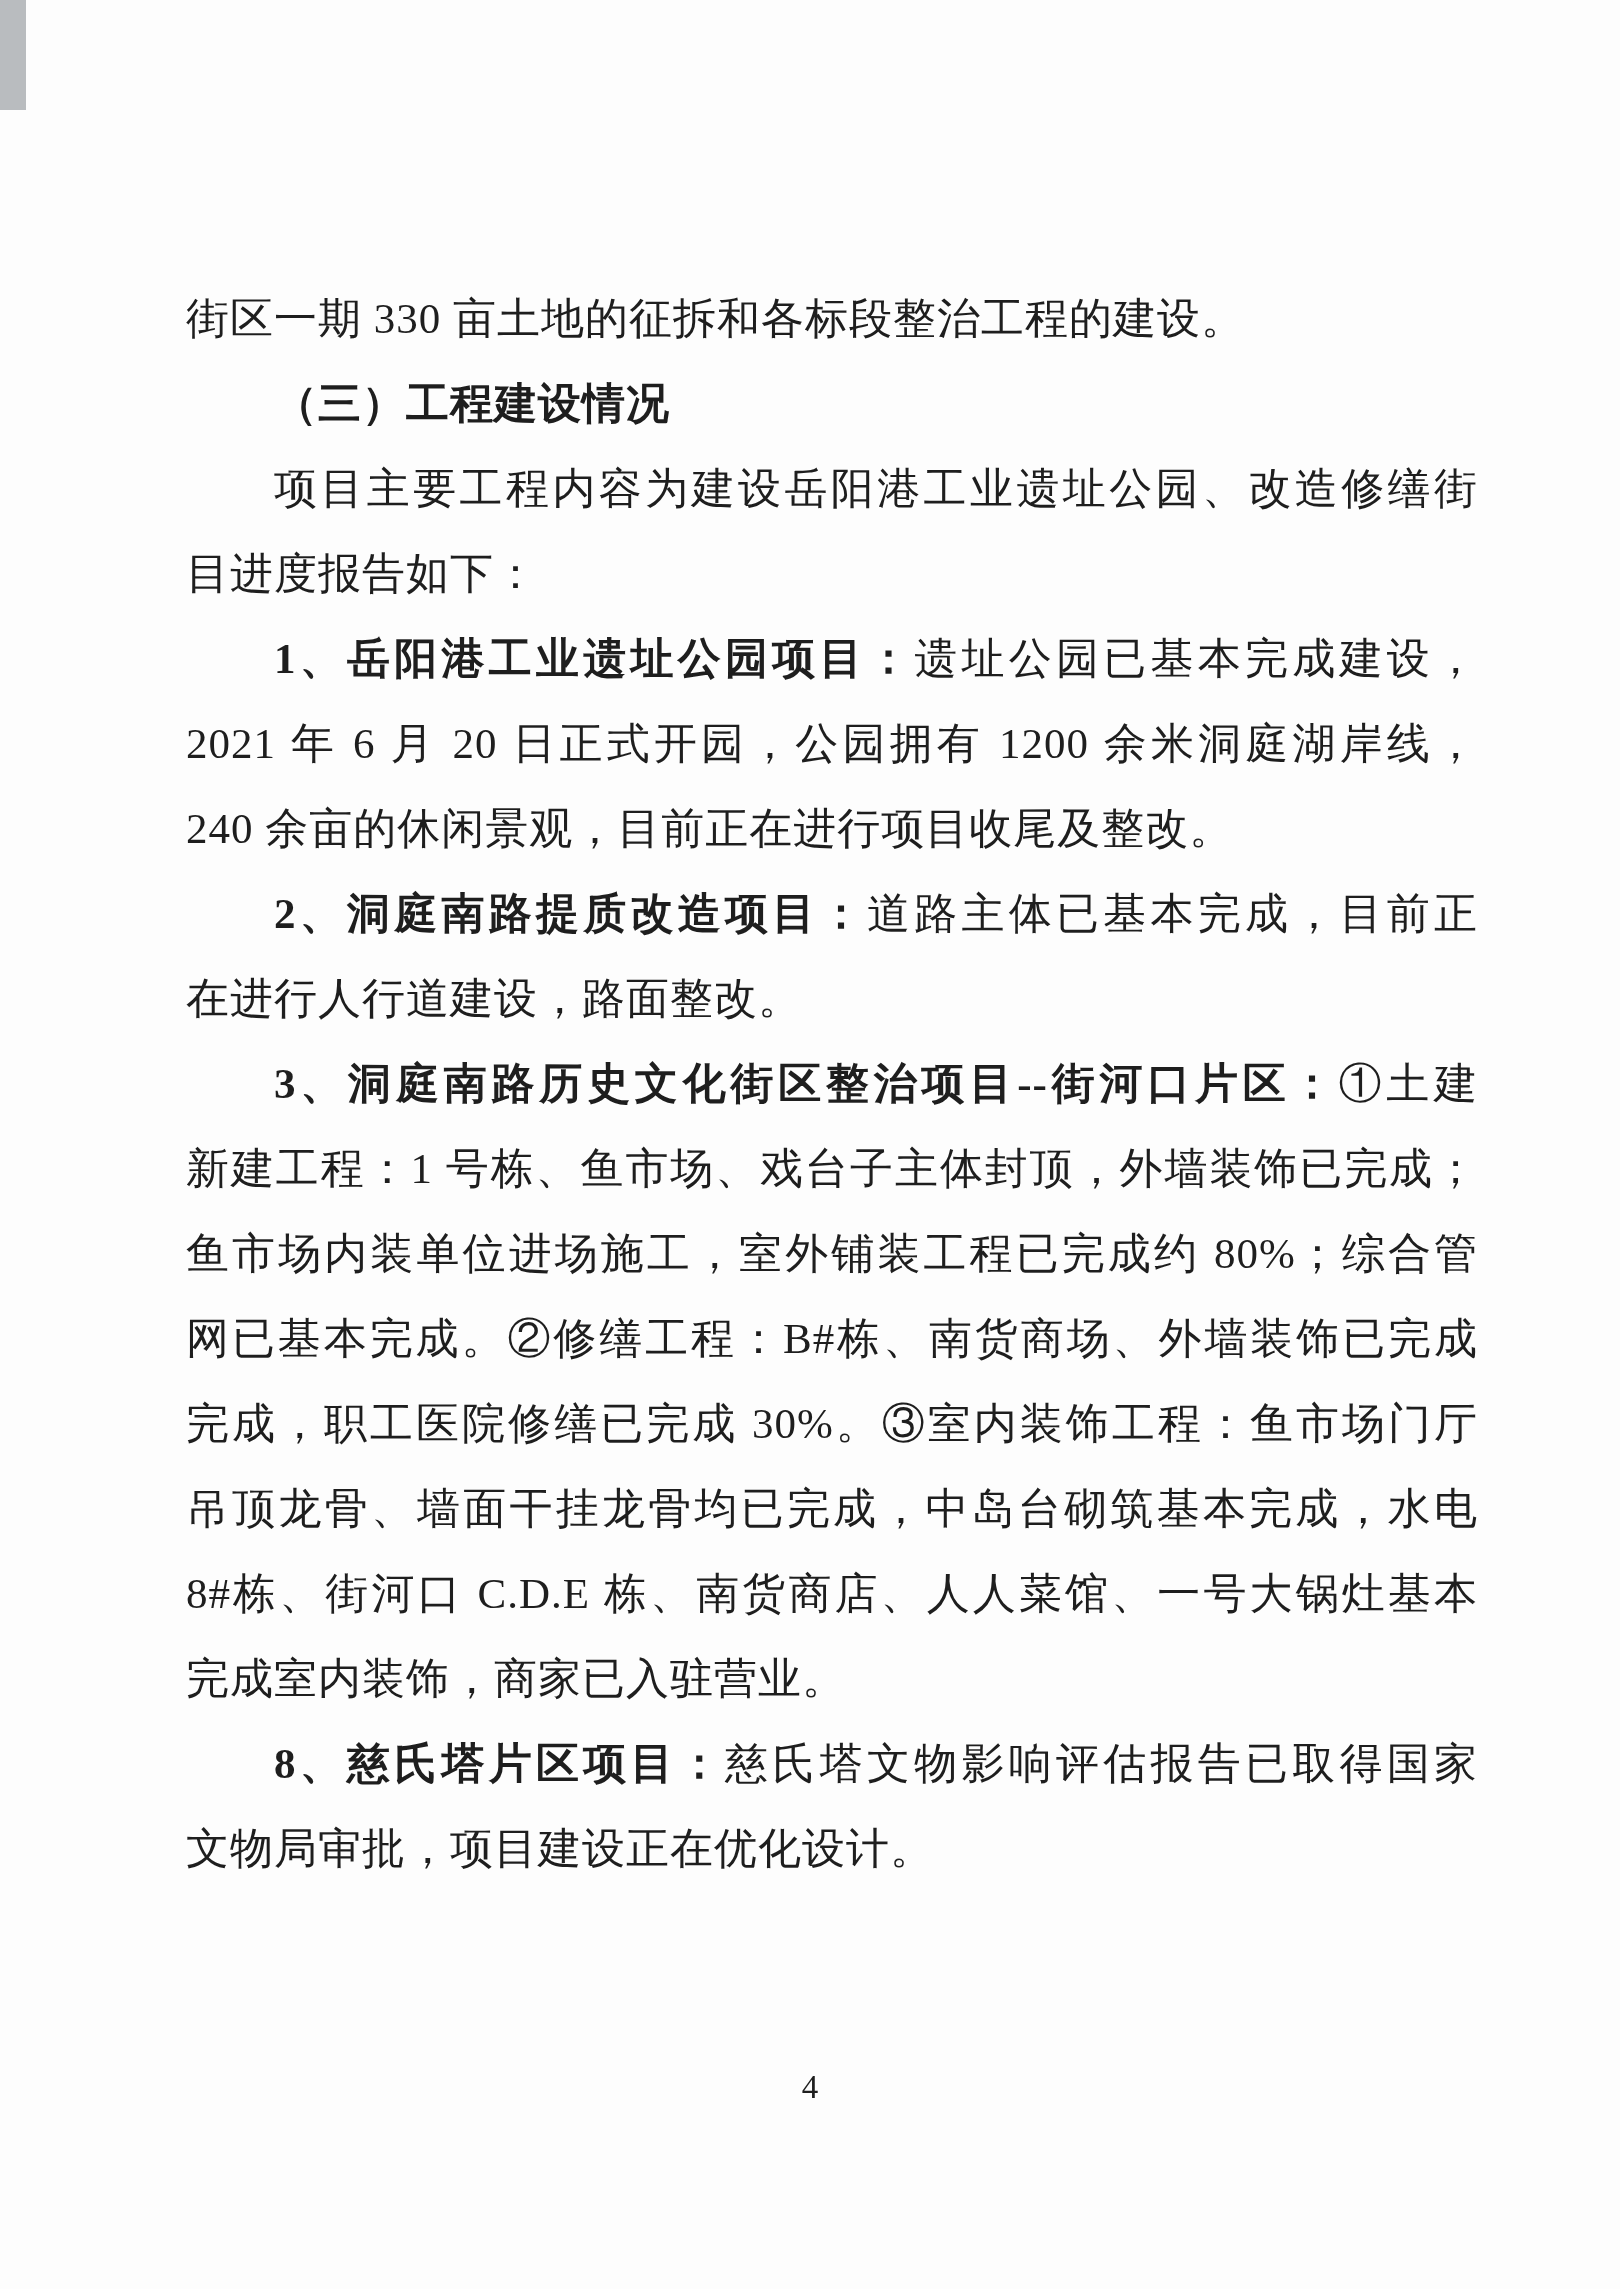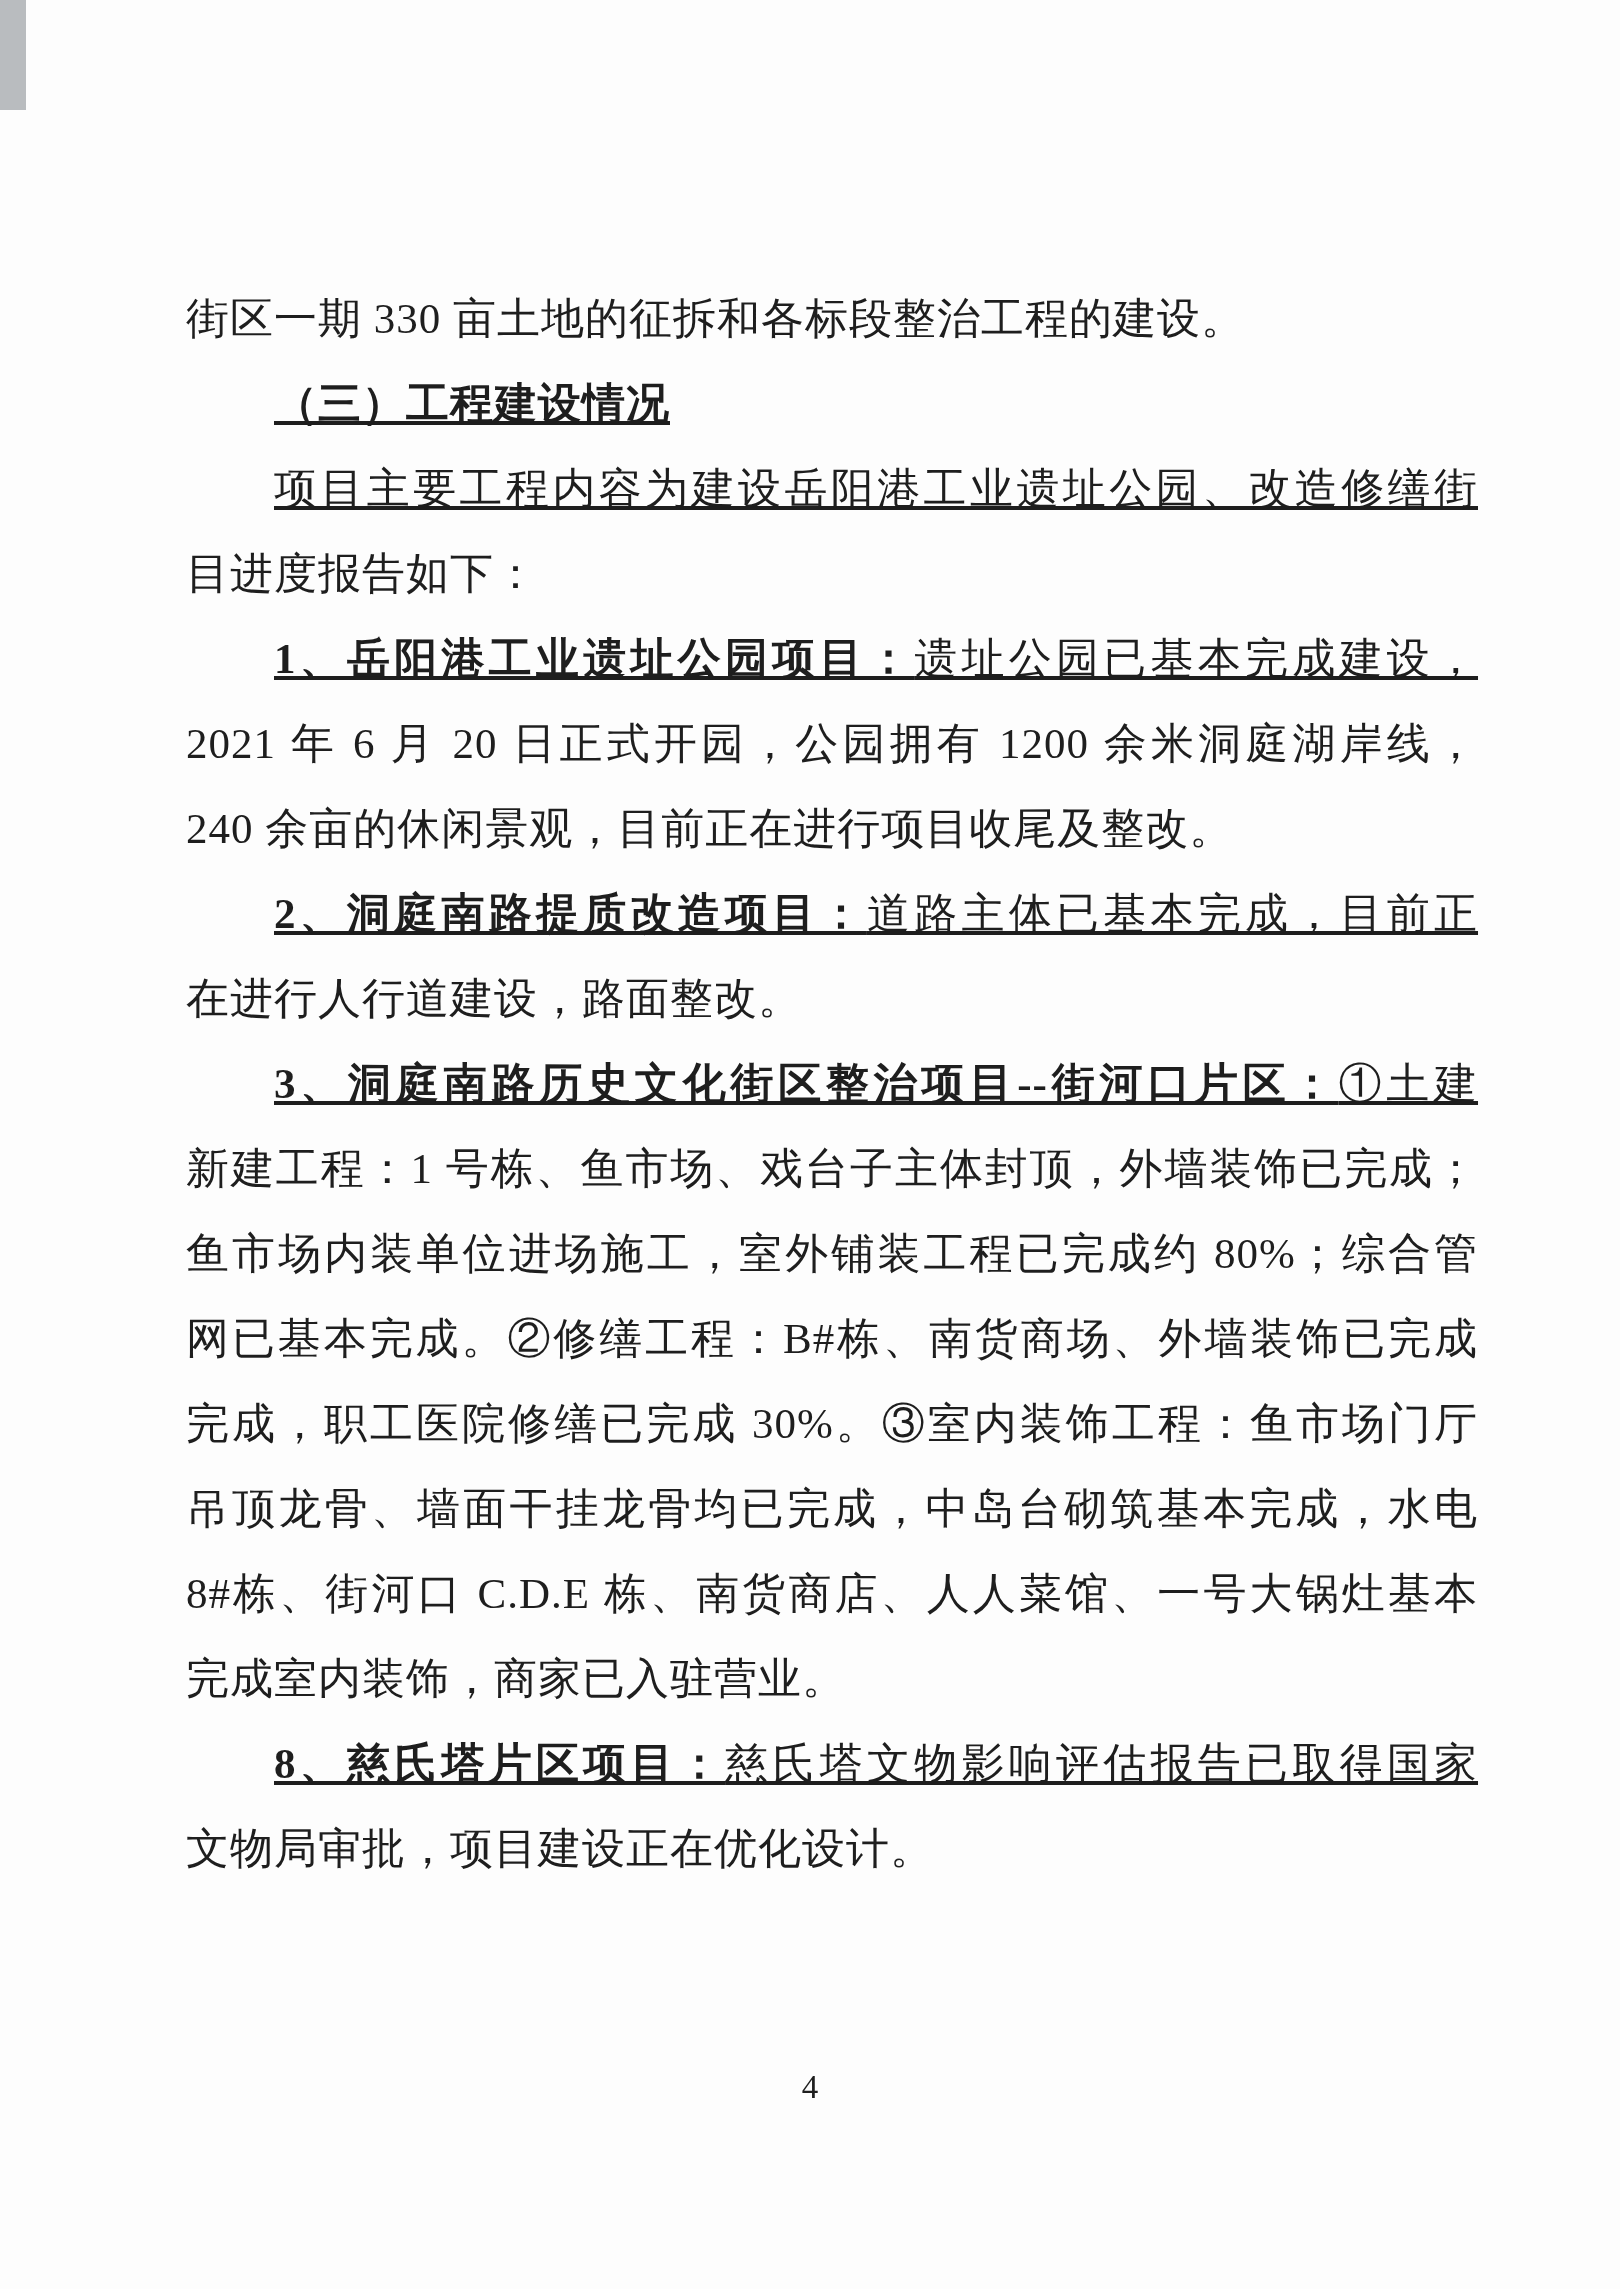--- a/index.html
+++ b/index.html
@@ -37,21 +37,20 @@
     height: 85px;
     letter-spacing: 1px;
     text-align: left;
   }
   .line.just {
     text-align: justify;
     text-align-last: justify;
   }
   .line.indent {
     text-indent: 88px;
-    text-decoration: underline;
   }
   .b { font-weight: bold; }
   .page-number {
     position: absolute;
     top: 2064px;
     left: 0;
     width: 100%;
     text-align: center;
     font-size: 33px;
     line-height: 47px;

